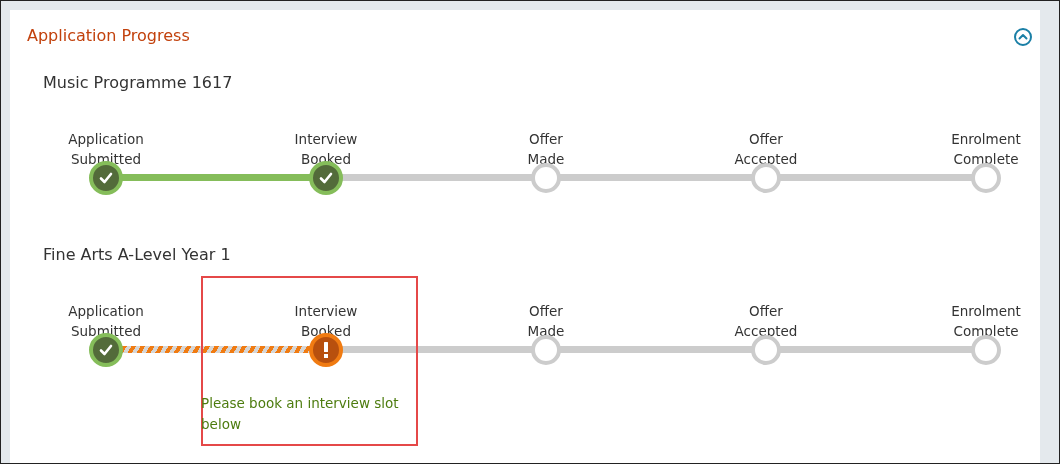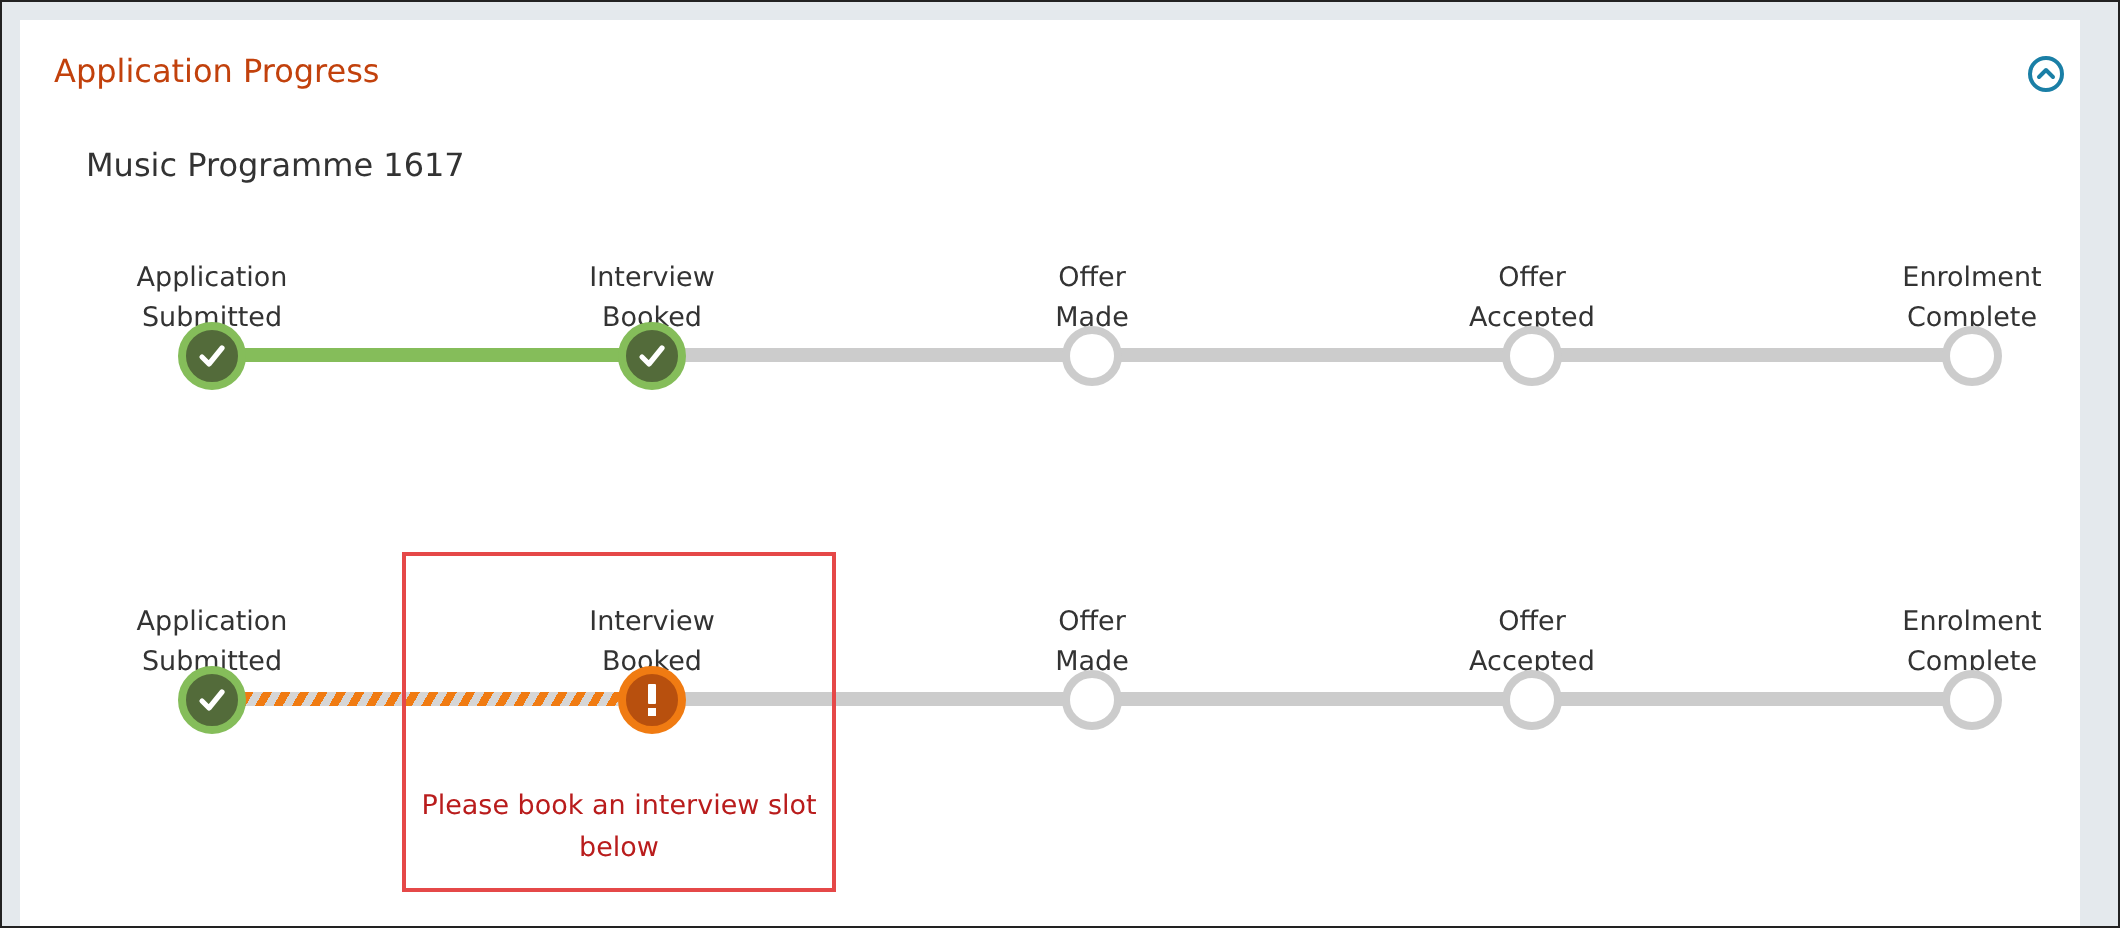--- a/index.html
+++ b/index.html
@@ -60,22 +60,22 @@
     }
     .node.done { background: #536b3a; border: 4px solid #85bd5a; }
     .node.todo { background: #ffffff; border: 4px solid #cccccc; width: 30px; height: 30px; margin-left: -15px; top: 90px; }
     .node.warn { background: #b8500e; border: 4px solid #f07b12; }
     .node svg { display: block; }
     .highlight-box {
       position: absolute; left: 191px; top: 266px; width: 213px; height: 166px;
       border: 2px solid #e54848;
     }
     .step-message {
-      position: absolute; left: 191px; top: 383px; width: 217px; text-align: center;
-      font-size: 13.5px; color: #b91c1c; line-height: 21px;
+      position: absolute; left: 191px; top: 383px; width: 217px; text-align: left;
+      font-size: 13.5px; color: #4d7c0f; line-height: 21px;
     }
   </style>
 </head>
 <body>
 
 <div class="frame">
   <div class="card">
     <div class="panel-title">Application Progress</div>
     <div class="collapse-btn">
       <svg width="20" height="20" viewBox="0 0 20 20">
@@ -124,20 +124,21 @@
 
         <div class="step" style="left:960px;">
           <span class="step-label">Enrolment
 Complete</span>
         </div>
         <div class="node todo" style="left:960px;"></div>
       </div>
     </div>
 
     <div class="programme" style="top:235px;">
+      <div class="programme-title">Fine Arts A-Level Year 1</div>
       <div class="track">
         <div class="line warn" style="left:80px; width:220px;"></div>
         <div class="line todo" style="left:300px; width:660px;"></div>
 
         <div class="step" style="left:80px;">
           <span class="step-label">Application
 Submitted</span>
         </div>
         <div class="node done" style="left:80px;">
           <svg width="14" height="12" viewBox="0 0 14 12">

